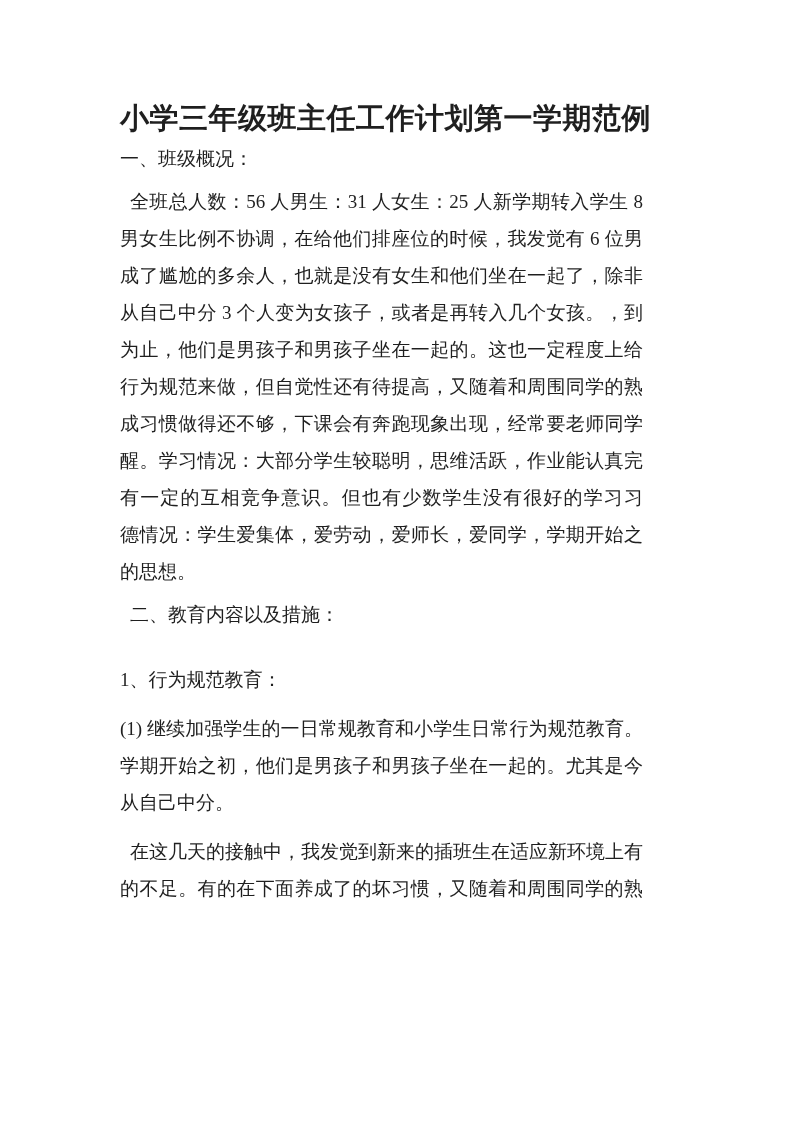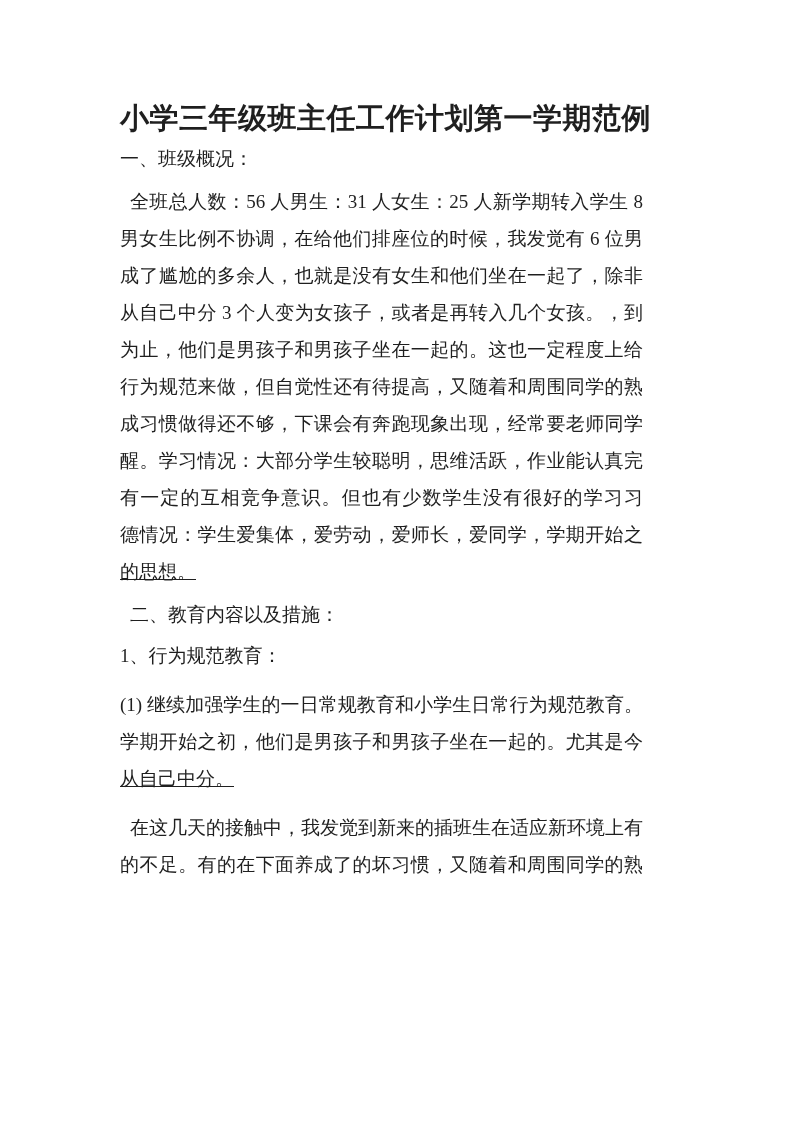--- a/index.html
+++ b/index.html
@@ -37,28 +37,27 @@
     font-size: 19px;
     line-height: 37px;
     height: 37px;
     overflow: hidden;
     text-align: justify;
     text-align-last: justify;
   }
   .line.last {
     text-align: left;
     text-align-last: left;
-    text-decoration: underline;
   }
   .indent {
     padding-left: 10px;
   }
   .mt-title-gap { }
   .mt-small     { margin-top: 6px;  }
-  .mt-mid       { margin-top: 4px; }
+  .mt-mid       { margin-top: 28px; }
   .mt-para      { margin-top: 12px; }
 </style>
 </head>
 <body>
 
 <div class="page">
 
   <div class="doc-title">小学三年级班主任工作计划第一学期范例</div>
 
   <div class="heading mt-title-gap">一、班级概况：</div>

